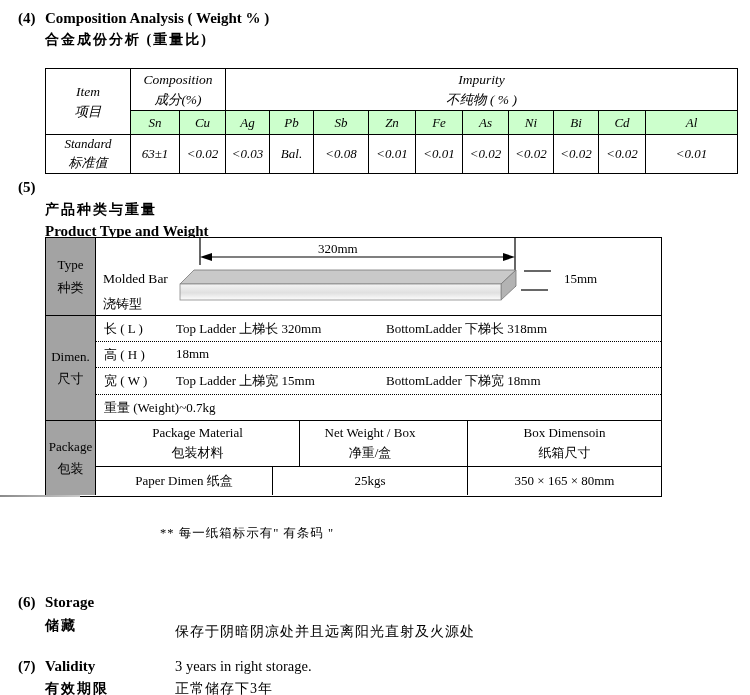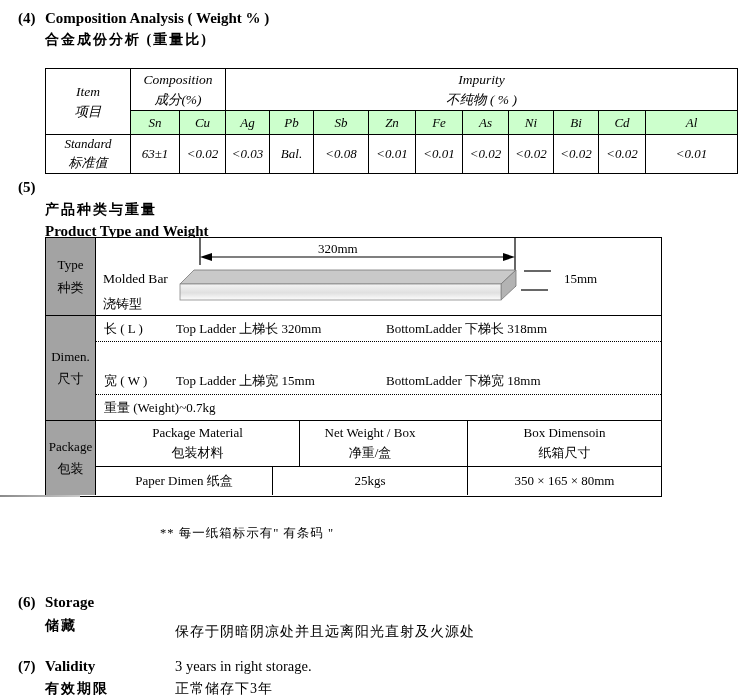--- a/index.html
+++ b/index.html
@@ -168,20 +168,24 @@
       <div class="plabel">
         <span>Dimen.</span>
         <span>尺寸</span>
       </div>
       <div class="pcontent">
         <div class="dim-line dotted-b" style="top:0; height:26px;">
           <span class="dim-name">长 ( L )</span>
           <span class="dim-c1">Top Ladder 上梯长 320mm</span>
           <span class="dim-c2">BottomLadder 下梯长 318mm</span>
         </div>
+        <div class="dim-line dotted-b" style="top:26px; height:26px;">
+          <span class="dim-name">高 ( H )</span>
+          <span class="dim-c1">18mm</span>
+        </div>
         <div class="dim-line dotted-b" style="top:52px; height:27px;">
           <span class="dim-name">宽 ( W )</span>
           <span class="dim-c1">Top Ladder 上梯宽 15mm</span>
           <span class="dim-c2">BottomLadder 下梯宽 18mm</span>
         </div>
         <div class="dim-line" style="top:79px; height:26px;">
           <span class="dim-name b-none">重量 (Weight)~0.7kg</span>
         </div>
       </div>
     </div>

